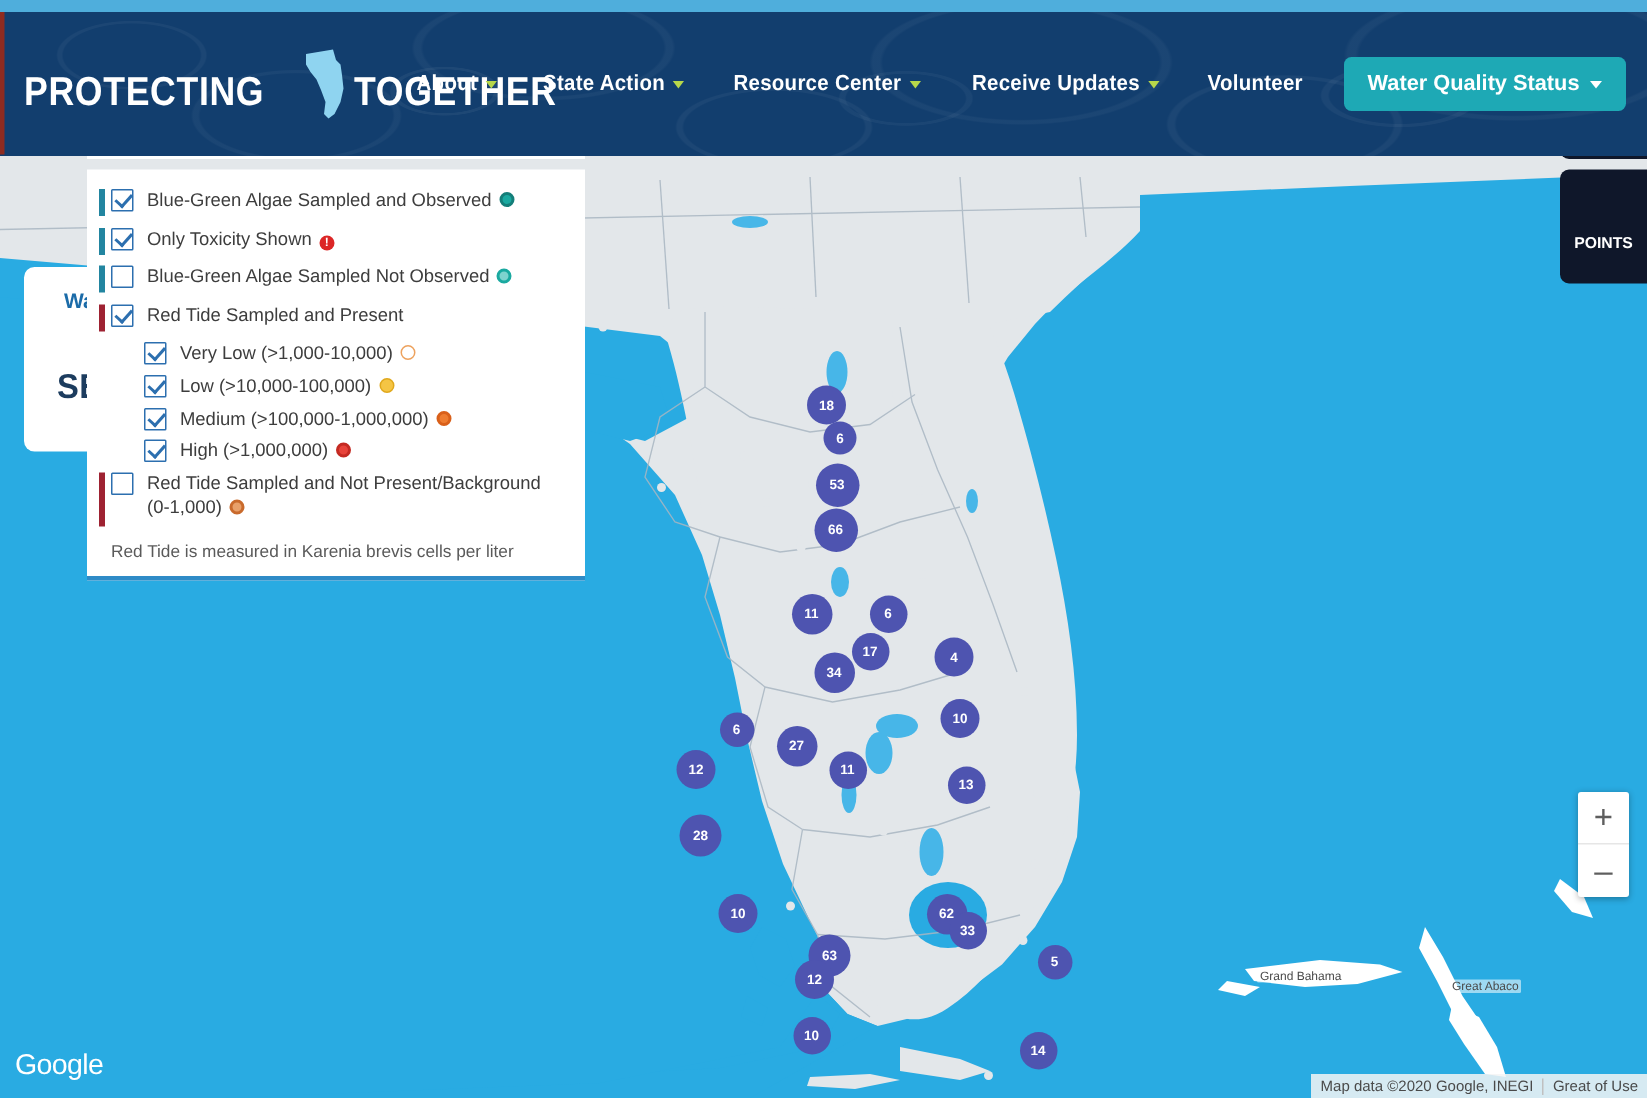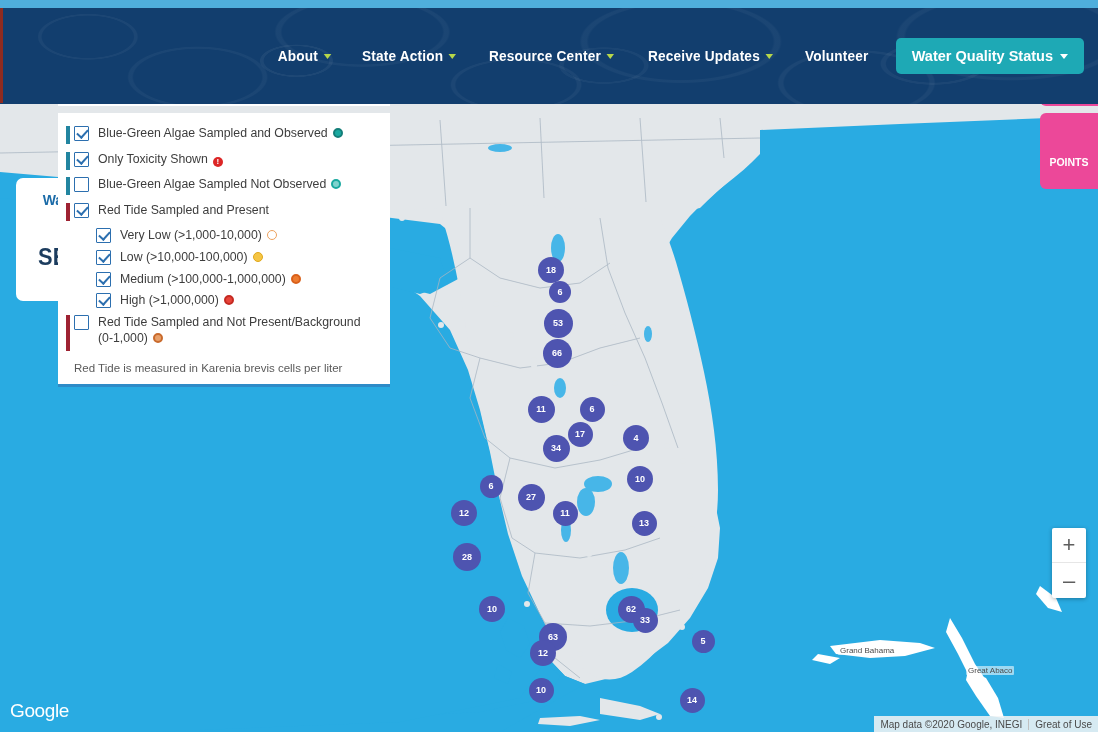--- a/index.html
+++ b/index.html
@@ -156,21 +156,21 @@
     font-size: 23px; font-weight: 700; color: #1C3C5E; letter-spacing: .2px;
     font-family: "Liberation Sans Narrow", "Liberation Sans", sans-serif;
     transform: scaleX(0.95); transform-origin: left;
   }
 
   
   .rail {
     position: absolute; right: 0; top: 40px; width: 58px; z-index: 16;
   }
   .rail-tab {
-    background: #ec4899; color: #fff; width: 58px; height: 66px;
+    background: #0f172a; color: #fff; width: 58px; height: 66px;
     display: flex; flex-direction: column; align-items: center; justify-content: center;
     font-size: 10.5px; font-weight: 700; cursor: pointer; gap: 3px;
     border-radius: 6px 0 0 6px;
     font-family: "Liberation Sans Narrow", "Liberation Sans", sans-serif;
   }
   .rail-tab.points { height: 76px; margin-top: 7px; }
   .rail-pin { width: 13px; height: 18px; position: relative; }
   .rail-pin .b {
     width: 13px; height: 13px; border-radius: 50% 50% 50% 0;
     transform: rotate(-45deg); background: #9FB8CE;
@@ -257,20 +257,29 @@
 <body>
 
 <div id="app">
 
   <div class="top-strip"></div>
   <div class="left-red-edge"></div>
 
   <div class="header">
     <div class="header-topo"></div>
 
+    <div class="brand">
+      <span class="brand-text">PROTECTING</span>
+      <span class="brand-fl">
+        <svg width="32" height="56" viewBox="0 0 32 56">
+          <path d="M2,10 L20,7 L22,14 L25,17 L26,24 L27,33 L25,42 L21,50 L17,53 L14,50 L15,42 L12,34 L9,27 L5,22 L2,17 Z" fill="#8FD4F0"></path>
+        </svg>
+      </span>
+      <span class="brand-text">TOGETHER</span>
+    </div>
 
     <nav class="nav">
       <div class="nav-item">
         <span>About</span>
         <i class="caret"></i>
       </div>
       <div class="nav-item">
         <span>State Action</span>
         <i class="caret"></i>
       </div>
@@ -394,21 +403,21 @@
 
       <path fill="#FFFFFF" d="M 830,548 L 880,542 L 920,545 L 935,550 L 905,558 L 870,560 L 836,556 Z"></path>
       <path fill="#FFFFFF" d="M 818,556 L 840,560 L 830,566 L 812,562 Z"></path>
       <path fill="#FFFFFF" d="M 950,520 L 962,540 L 975,566 L 990,588 L 1000,610 L 986,606 L 972,584 L 958,556 L 946,534 Z"></path>
       <path fill="#FFFFFF" d="M 968,572 L 986,580 L 998,600 L 1004,620 L 990,618 L 976,598 L 966,582 Z"></path>
       <path fill="#FFFFFF" d="M 1040,488 L 1056,500 L 1062,514 L 1048,510 L 1036,496 Z"></path>
       <path fill="#FFFFFF" d="M 890,640 L 910,648 L 900,654 L 884,648 Z"></path>
     </svg>
 
     <div class="isl-label" style="left:838px;top:548px">Grand Bahama</div>
-    <div class="isl-label" style="left:966px;top:568px">Great Abaco</div>
+    <div class="isl-label" style="left:966px;top:555px">Great Abaco</div>
 
     <div id="markers">
         <div class="pin" style="left: 318px; top: 110px;"><span class="body"></span><span class="dot"></span></div>
         <div class="pin" style="left: 394px; top: 112px;"><span class="body"></span><span class="dot"></span></div>
         <div class="pin" style="left: 433px; top: 219px;"><span class="body"></span><span class="dot"></span></div>
         <div class="pin" style="left: 488px; top: 198px;"><span class="body"></span><span class="dot"></span></div>
         <div class="pin" style="left: 503px; top: 229px;"><span class="body"></span><span class="dot"></span></div>
         <div class="pin red" style="left: 534px; top: 217px;"><span class="body"></span><span class="dot"></span></div>
         <div class="pin" style="left: 526px; top: 254px;"><span class="body"></span><span class="dot"></span></div>
         <div class="pin" style="left: 526px; top: 259px;"><span class="body"></span><span class="dot"></span></div>

